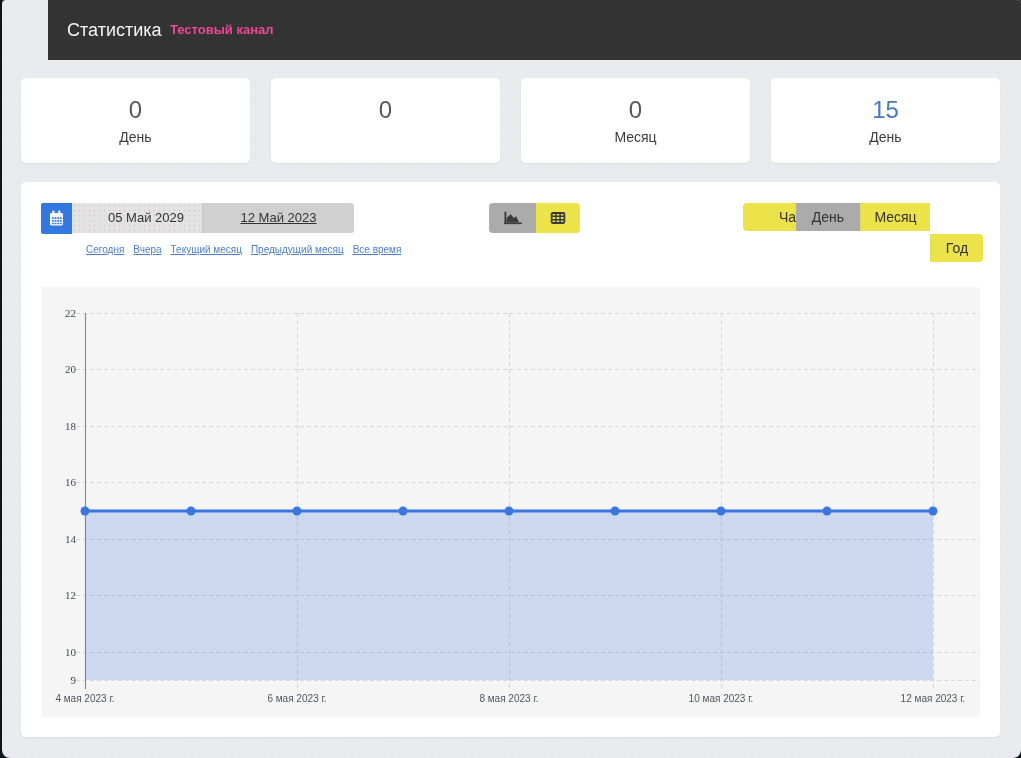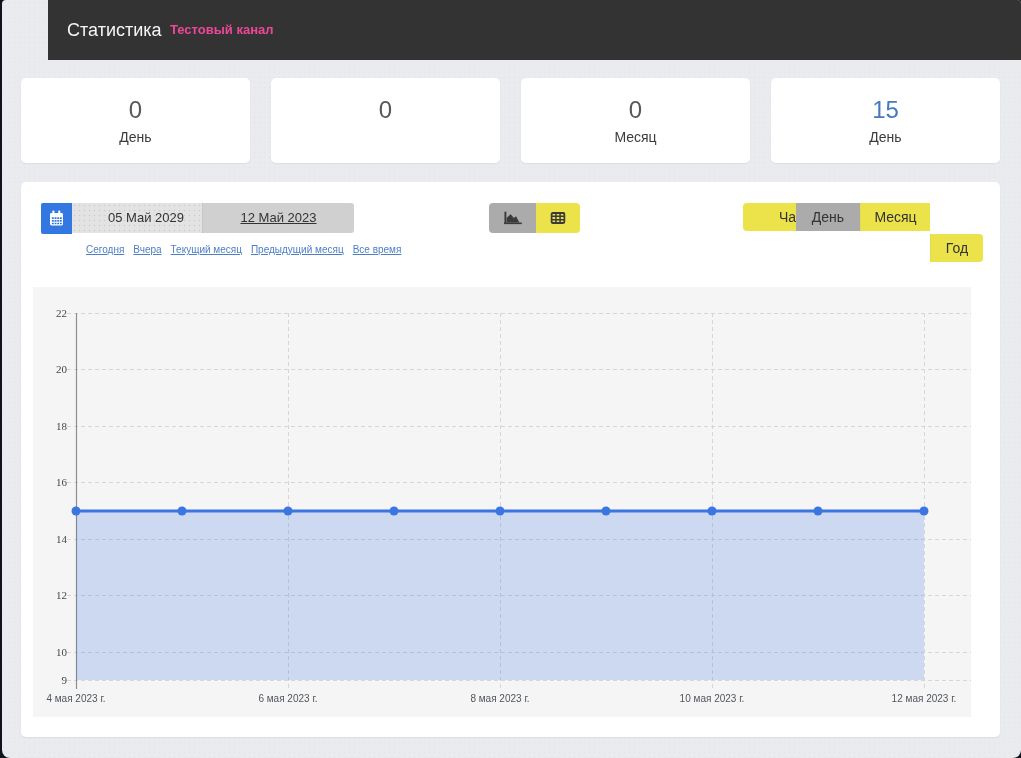--- a/index.html
+++ b/index.html
@@ -27,21 +27,21 @@
 .vb.chart { left:0; width:47px; background:#ababab; border-radius:4px 0 0 4px; }
 .vb.table { left:47px; width:44px; background:#ece24a; border-radius:0 4px 4px 0; }
 .vb svg { position:absolute; left:50%; top:50%; transform:translate(-50%,-50%); }
 .grpbtns { position:absolute; left:722px; top:21px; height:28px; }
 .gb { position:absolute; top:0; height:28px; background:#ece24a; font-size:14px; color:#333; text-align:center; line-height:28px; }
 .gb.sel { background:#ababab; }
 .gb1 { left:0; width:59px; border-radius:4px 0 0 4px;padding-left:36px; }
 .gb2 { left:53px; width:64px; }
 .gb3 { left:117px; width:70px; border-left:1px dotted #d8d362; }
 .gb4 { left:187px; width:53px; border-radius:0 4px 4px 0; border-left:1px dotted #d8d362;margin-top:31px; }
-.chartbox { position:absolute; left:12px; top:105px; width:938px; height:430px; background:#f5f5f5; }
+.chartbox { position:absolute; left:21px; top:105px; width:938px; height:430px; background:#f5f5f5; }
 .chartbox svg { position:absolute; left:0; top:0; }
 </style>
 </head>
 <body>
 <div class="win">
   <div class="hdr">
     <span class="t1">Статистика</span>
     <span class="t2">Тестовый канал</span>
     <div class="closebtn">
       <svg width="11" height="11" viewBox="0 0 11 11">

